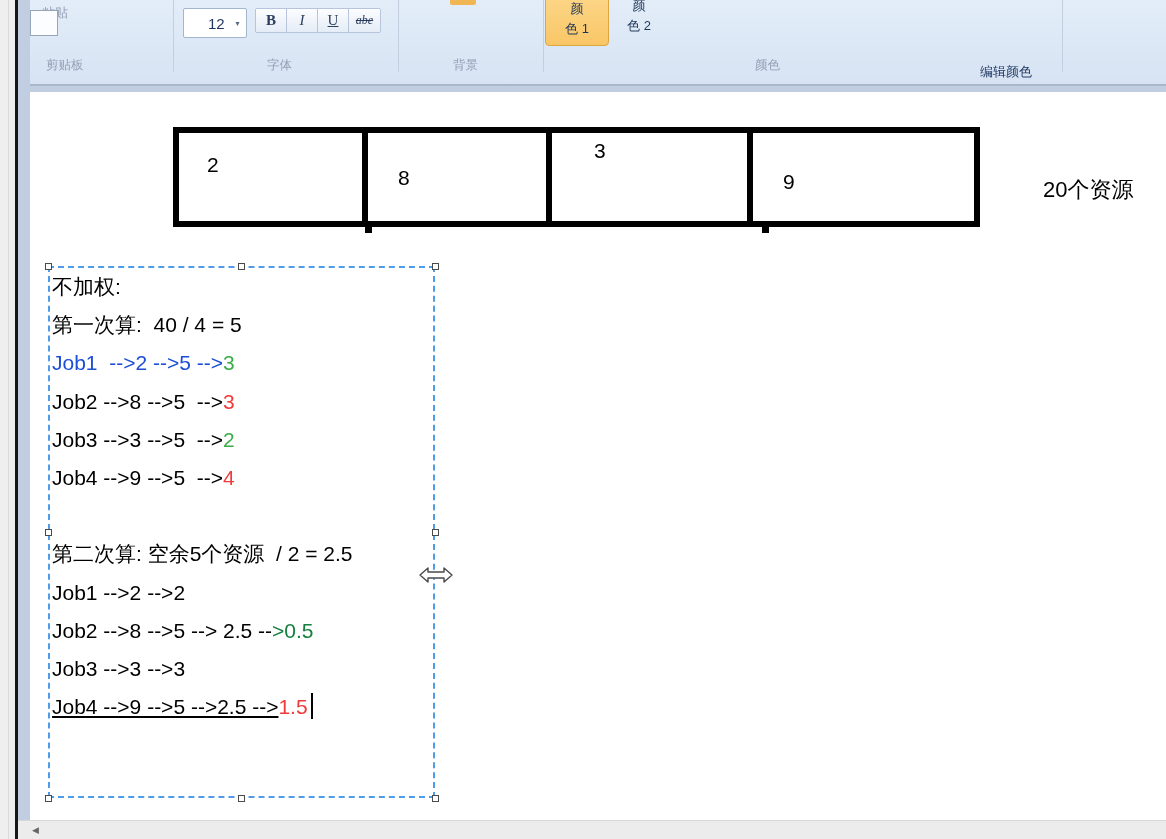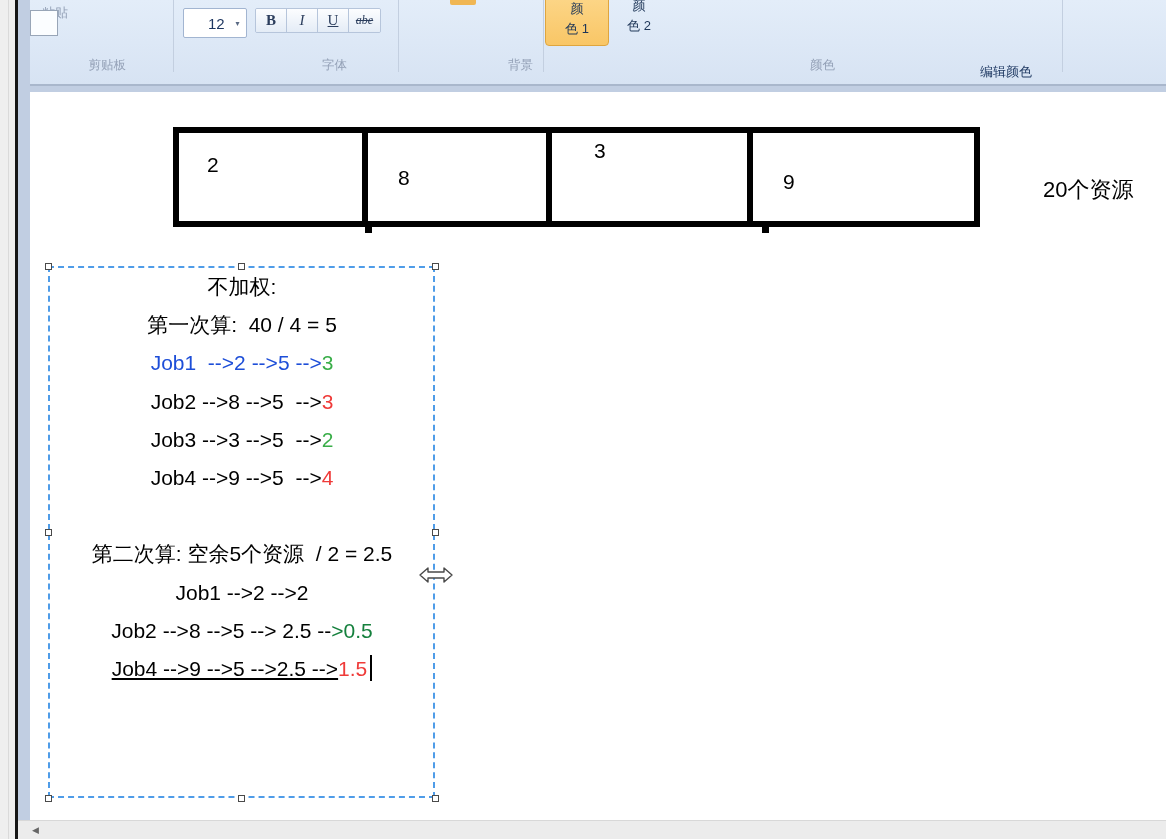--- a/index.html
+++ b/index.html
@@ -10,21 +10,21 @@
   
   .outer-strip { position:absolute; left:0; top:0; width:15px; height:839px; background:#efefef; }
   .outer-strip .inner-line { position:absolute; left:8px; top:0; width:1px; height:100%; background:#dadada; }
   .window-border { position:absolute; left:15px; top:0; width:3px; height:839px; background:#161616; }
   .window-body { position:absolute; left:18px; top:0; width:1148px; height:839px; background:#c1cee2; }
 
   
   .ribbon { position:absolute; left:30px; top:0; width:1136px; height:86px;
             background:linear-gradient(#e3edf9,#d7e3f3); border-bottom:2px solid #a9b7cc; }
   .ribbon-sep { position:absolute; top:0; width:1px; height:72px; background:#c3cfe0; }
-  .grp-label { position:absolute; top:57px; width:80px; text-align:right; font-size:12.5px; color:#93a0b6; }
+  .grp-label { position:absolute; top:57px; width:80px; text-align:left; font-size:12.5px; color:#93a0b6; }
   .paste-label { position:absolute; left:12px; top:4px; font-size:13px; color:#93a0b6; }
 
   .font-combo { position:absolute; left:153px; top:8px; width:64px; height:30px; background:#ffffff;
                 border:1px solid #a2b5d1; border-radius:2px; font-size:15px; color:#1c355f;
                 display:flex; align-items:center; }
   .font-combo .val { flex:1; padding-left:24px; }
   .font-combo .arrow { width:17px; text-align:center; font-size:8px; color:#5a6a84; }
 
   .biu-group { position:absolute; left:225px; top:8px; height:25px; display:flex;
                border:1px solid #b6c5db; border-radius:2px; overflow:hidden; }
@@ -75,21 +75,21 @@
   .res-caption { position:absolute; left:1013px; top:57px; font-size:22px; color:#000;margin-top:26px; }
 
   .sel-box { position:absolute; left:18px; top:174px; width:387px; height:532px;
              border:2px dashed #4f9ce8; }
   .handle { position:absolute; width:7px; height:7px; background:#fff; border:1px solid #4a4a4a; }
   .h-tl{left:15px;top:171px}.h-tm{left:208px;top:171px}.h-tr{left:402px;top:171px}
   .h-ml{left:15px;top:437px}.h-mr{left:402px;top:437px}
   .h-bl{left:15px;top:703px}.h-bm{left:208px;top:703px}.h-br{left:402px;top:703px}
 
   .textblock { position:absolute; left:22px; top:176px; width:380px; font-size:21px; color:#000; }
-  .tline { height:38.2px; line-height:38.2px; white-space:pre;text-align:center; }
+  .tline { height:38.2px; line-height:38.2px; white-space:pre; }
   .caret { display:inline-block; width:2px; height:26px; background:#000; vertical-align:-5px; margin-left:3px; }
 
   .resize-cursor { position:absolute; left:389px; top:474px; width:34px; height:18px; }
 
   
   .hscrollbar { position:absolute; left:18px; top:820px; width:1148px; height:19px;
                 background:#ececec; border-top:1px solid #d8d8d8; }
   .scroll-left-arrow { position:absolute; left:14px; top:4px; font-size:9px; color:#666; }
 </style>
 </head>
@@ -188,20 +188,21 @@
       <div class="tline"><span style="color: rgb(0, 0, 0);">不加权:</span></div>
       <div class="tline"><span style="color: rgb(0, 0, 0);">第一次算:  40 / 4 = 5</span></div>
       <div class="tline"><span style="color: #1d4ed8; margin-top: 40px;">Job1  --&gt;2 --&gt;5 --&gt;</span><span style="color: rgb(58, 174, 73);">3</span></div>
       <div class="tline"><span style="color: rgb(0, 0, 0);">Job2 --&gt;8 --&gt;5  --&gt;</span><span style="color: rgb(239, 59, 57);">3</span></div>
       <div class="tline"><span style="color: rgb(0, 0, 0);">Job3 --&gt;3 --&gt;5  --&gt;</span><span style="color: rgb(58, 174, 73);">2</span></div>
       <div class="tline"><span style="color: rgb(0, 0, 0);">Job4 --&gt;9 --&gt;5  --&gt;</span><span style="color: rgb(239, 59, 57);">4</span></div>
       <div class="tline"><span></span></div>
       <div class="tline"><span style="color: rgb(0, 0, 0);">第二次算: 空余5个资源  / 2 = 2.5</span></div>
       <div class="tline"><span style="color: rgb(0, 0, 0);">Job1 --&gt;2 --&gt;2</span></div>
       <div class="tline"><span style="color: rgb(0, 0, 0);">Job2 --&gt;8 --&gt;5 --&gt; 2.5 --</span><span style="color: #15803d;">&gt;0.5</span></div>
+      <div class="tline"><span style="color: rgb(0, 0, 0);">Job3 --&gt;3 --&gt;3</span></div>
       <div class="tline"><span style="color: rgb(0, 0, 0); text-decoration: underline;">Job4 --&gt;9 --&gt;5 --&gt;2.5 --&gt;</span><span style="color: rgb(239, 59, 57);">1.5</span><span class="caret"></span></div>
     </div>
 
     <svg class="resize-cursor" viewBox="0 0 34 18">
       <polygon points="1,9 9,2 9,6 25,6 25,2 33,9 25,16 25,12 9,12 9,16" fill="#ffffff" stroke="#4a4a4a" stroke-width="1.4" stroke-linejoin="round"></polygon>
     </svg>
   </div>
 
   <div class="hscrollbar">
     <span class="scroll-left-arrow">◀</span>

